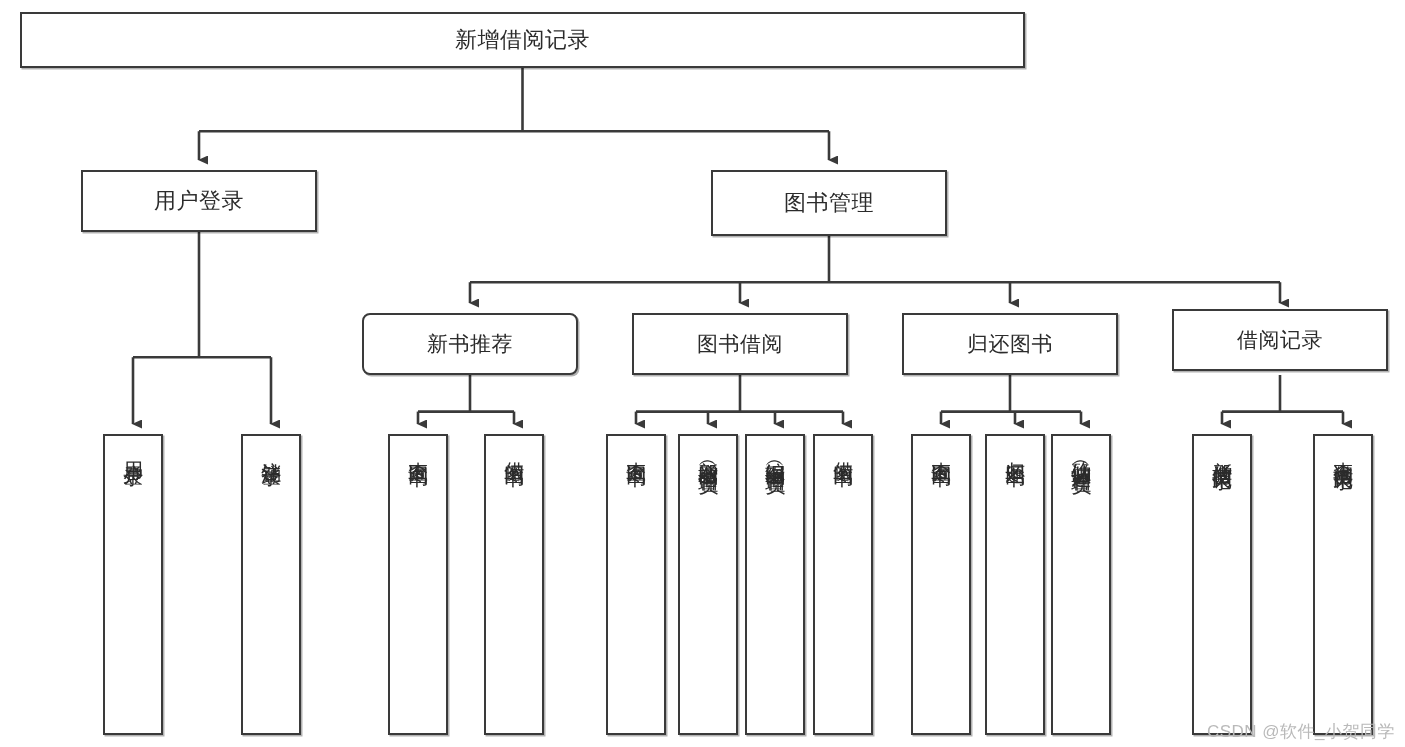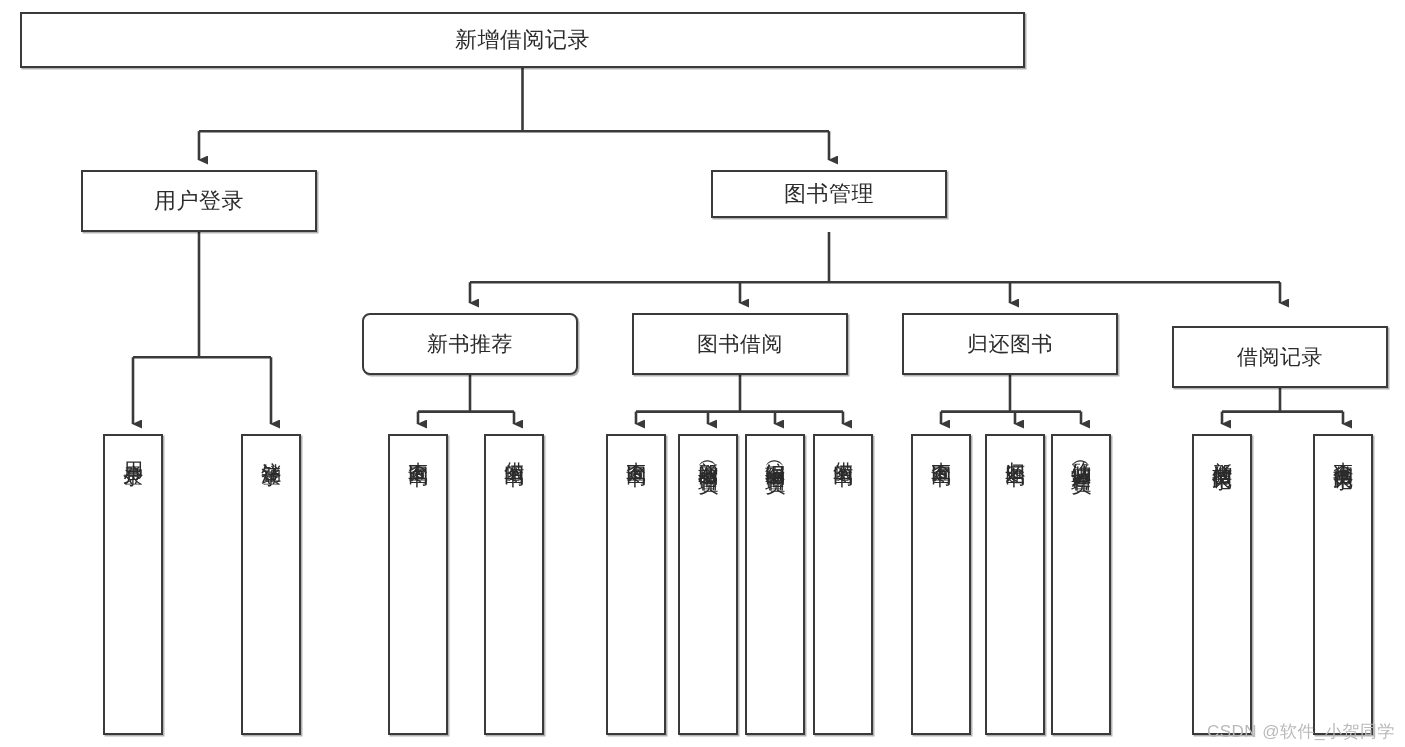--- a/index.html
+++ b/index.html
@@ -116,33 +116,33 @@
       </g>
   </svg>
 
   <div id="nodes-layer">
       <div class="node lvl1" style="left: 20px; top: 12px; width: 1005px; height: 56px;">
         <span class="label">新增借阅记录</span>
       </div>
       <div class="node lvl2" style="left: 81px; top: 170px; width: 236px; height: 62px;">
         <span class="label">用户登录</span>
       </div>
-      <div class="node lvl2" style="left: 711px; top: 170px; width: 236px; height: 48px;">
+      <div class="node lvl2" style="left: 711px; top: 170px; width: 236px; height: 66px;">
         <span class="label">图书管理</span>
       </div>
       <div class="node lvl3" style="left: 362px; top: 313px; width: 216px; height: 62px; border-radius: 8px;">
         <span class="label">新书推荐</span>
       </div>
       <div class="node lvl3" style="left: 632px; top: 313px; width: 216px; height: 62px; font-family: Liberation Serif, serif;">
         <span class="label">图书借阅</span>
       </div>
       <div class="node lvl3" style="left: 902px; top: 313px; width: 216px; height: 62px;">
         <span class="label">归还图书</span>
       </div>
-      <div class="node lvl3" style="left: 1172px; top: 326px; width: 216px; height: 62px;">
+      <div class="node lvl3" style="left: 1172px; top: 309px; width: 216px; height: 62px;">
         <span class="label">借阅记录</span>
       </div>
       <div class="node leaf vertical" style="left: 103px; top: 434px; width: 60px; height: 301px;">
         <span class="label">用户登录</span>
       </div>
       <div class="node leaf vertical" style="left: 241px; top: 434px; width: 60px; height: 301px;">
         <span class="label">注销登录</span>
       </div>
       <div class="node leaf vertical" style="left: 388px; top: 434px; width: 60px; height: 301px;">
         <span class="label">查询图书</span>

